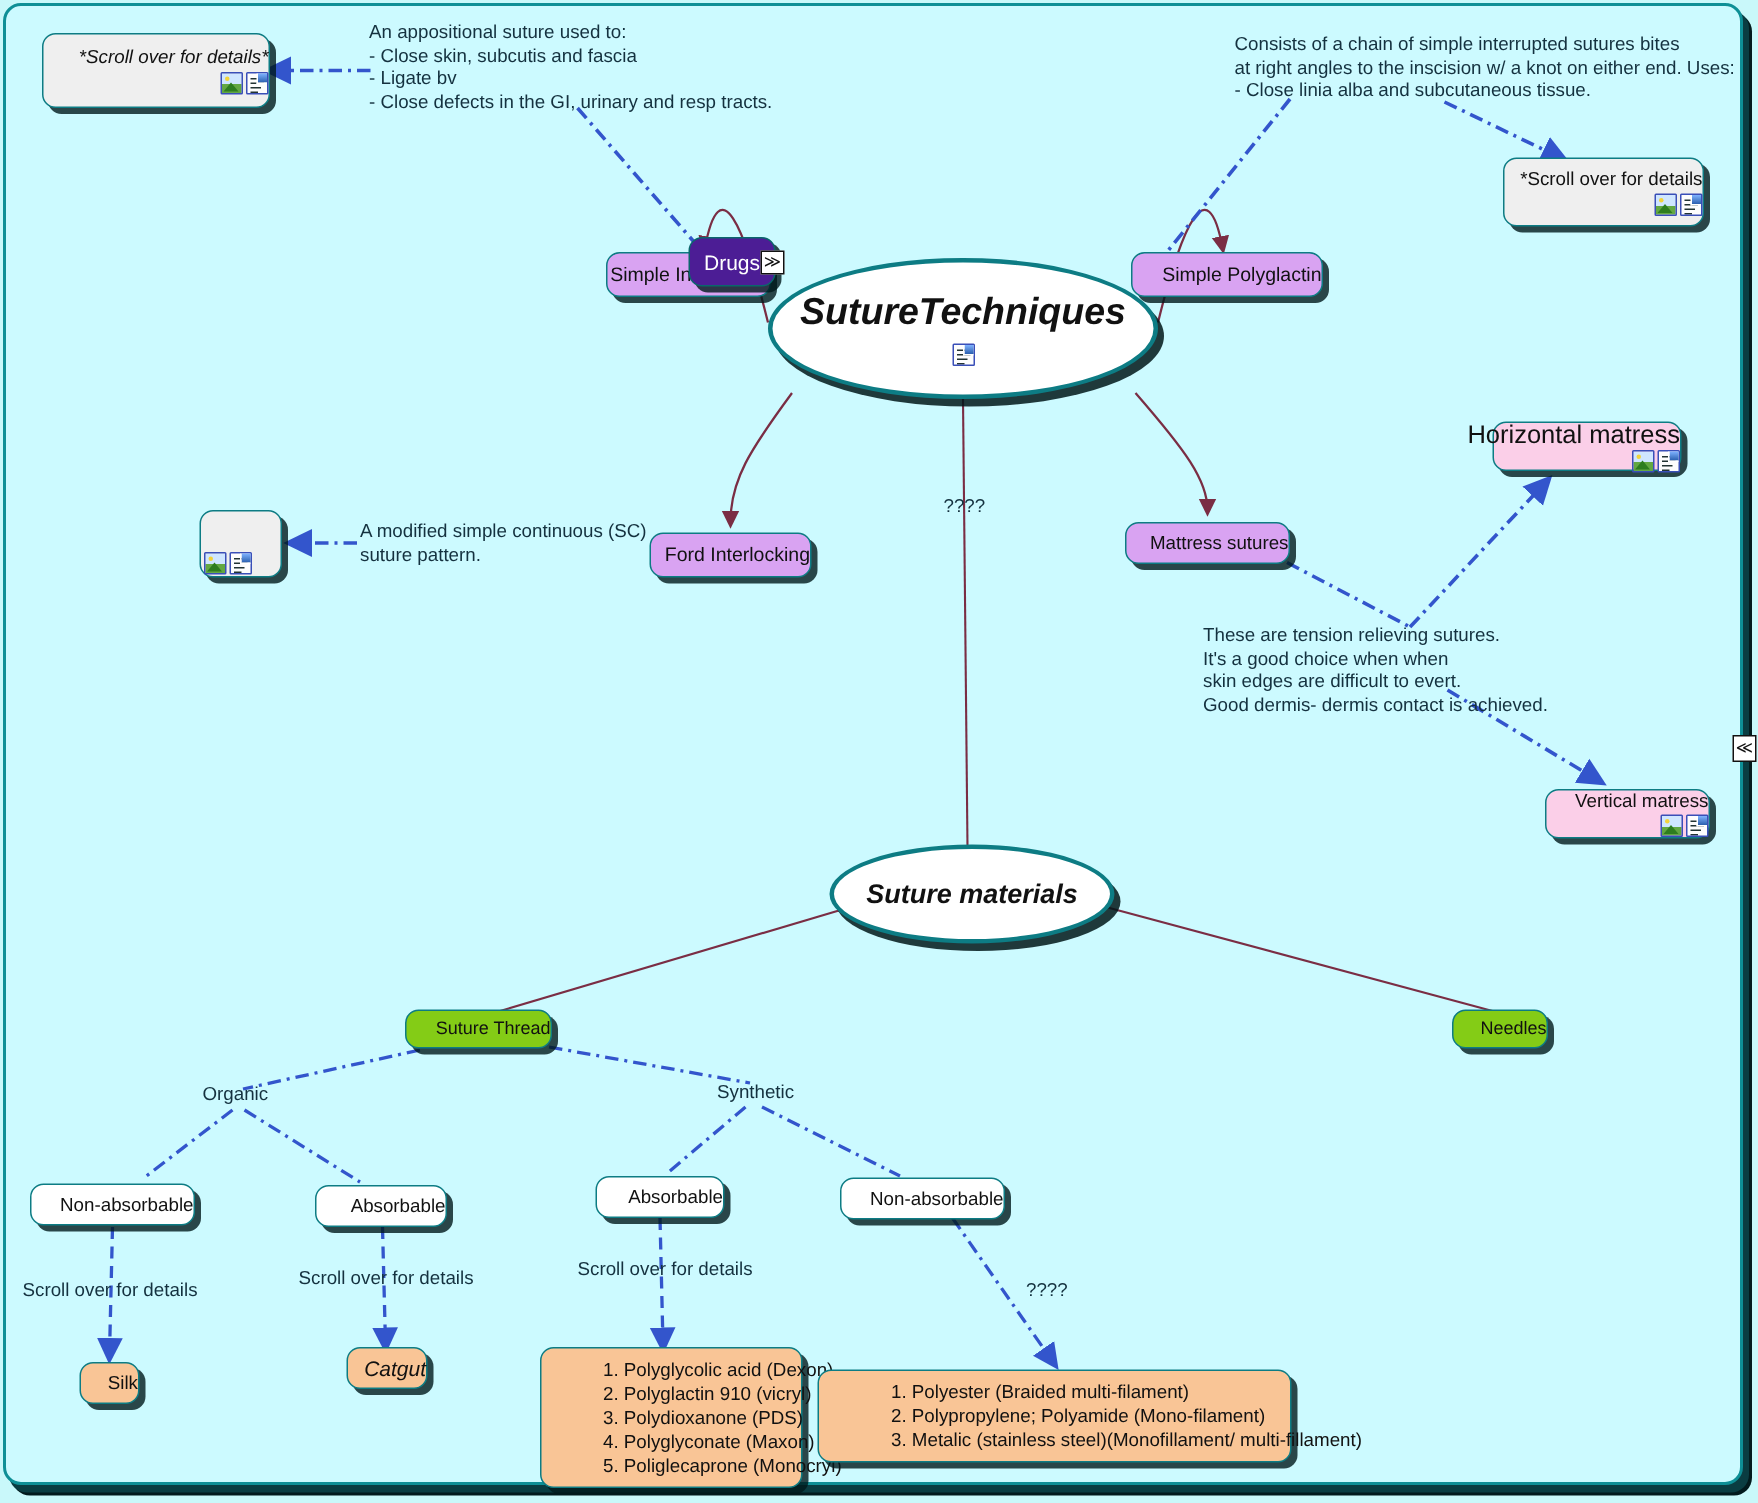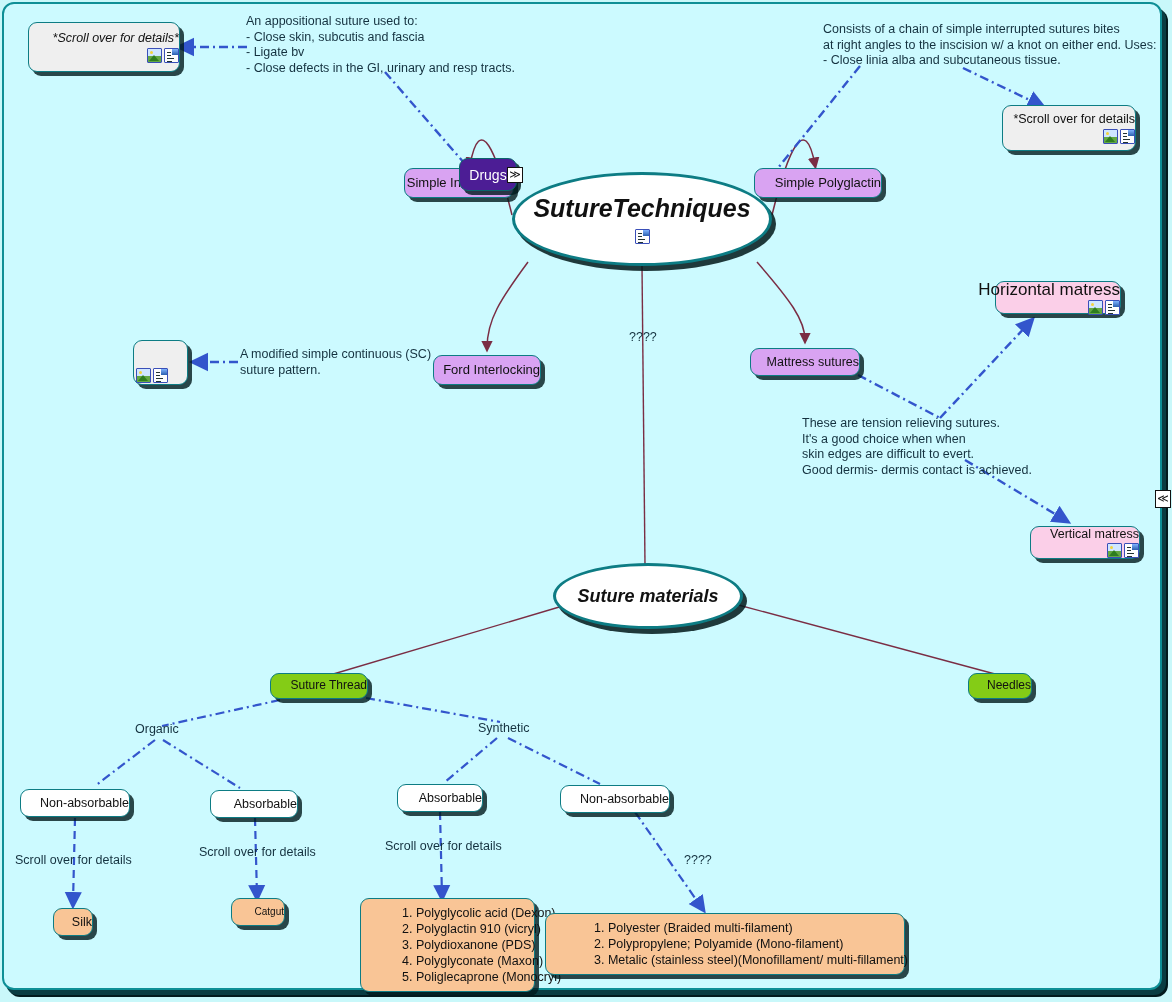--- a/index.html
+++ b/index.html
@@ -302,32 +302,32 @@
 
   <div class="node n-white" style="left:560px;top:785px;width:110px;height:28px;">
     <span class="lbl" style="font-size:12.5px;">Non-absorbable</span>
   </div>
 
   <div class="node n-orange" style="left:53px;top:908px;width:40px;height:28px;">
     <span class="lbl" style="font-size:12.5px;">Silk</span>
   </div>
 
   <div class="node n-orange" style="left:231px;top:898px;width:54px;height:28px;">
-    <span class="lbl" style="font-size:10px;">Catgut</span>
+    <span class="lbl" style="font-size:14px;font-style:italic;">Catgut</span>
   </div>
 
   <div class="listbox" style="left:360px;top:898px;width:175px;padding-left:41px;">
     <div>1. Polyglycolic acid (Dexon)</div>
     <div>2. Polyglactin 910 (vicryl)</div>
     <div>3. Polydioxanone (PDS)</div>
     <div>4. Polyglyconate (Maxon)</div>
     <div>5. Poliglecaprone (Monocryl)</div>
   </div>
 
-  <div class="listbox" style="left:545px;top:913px;width:360px;padding-left:48px;">
+  <div class="listbox" style="left:545px;top:913px;width:316px;padding-left:48px;">
     <div>1. Polyester (Braided multi-filament)</div>
     <div>2. Polypropylene; Polyamide (Mono-filament)</div>
     <div>3. Metalic (stainless steel)(Monofillament/ multi-fillament)</div>
   </div>
 
   <div class="annot" style="left:246px;top:14px;">An appositional suture used to:
 - Close skin, subcutis and fascia
 - Ligate bv
 - Close defects in the GI, urinary and resp tracts.</div>
 

